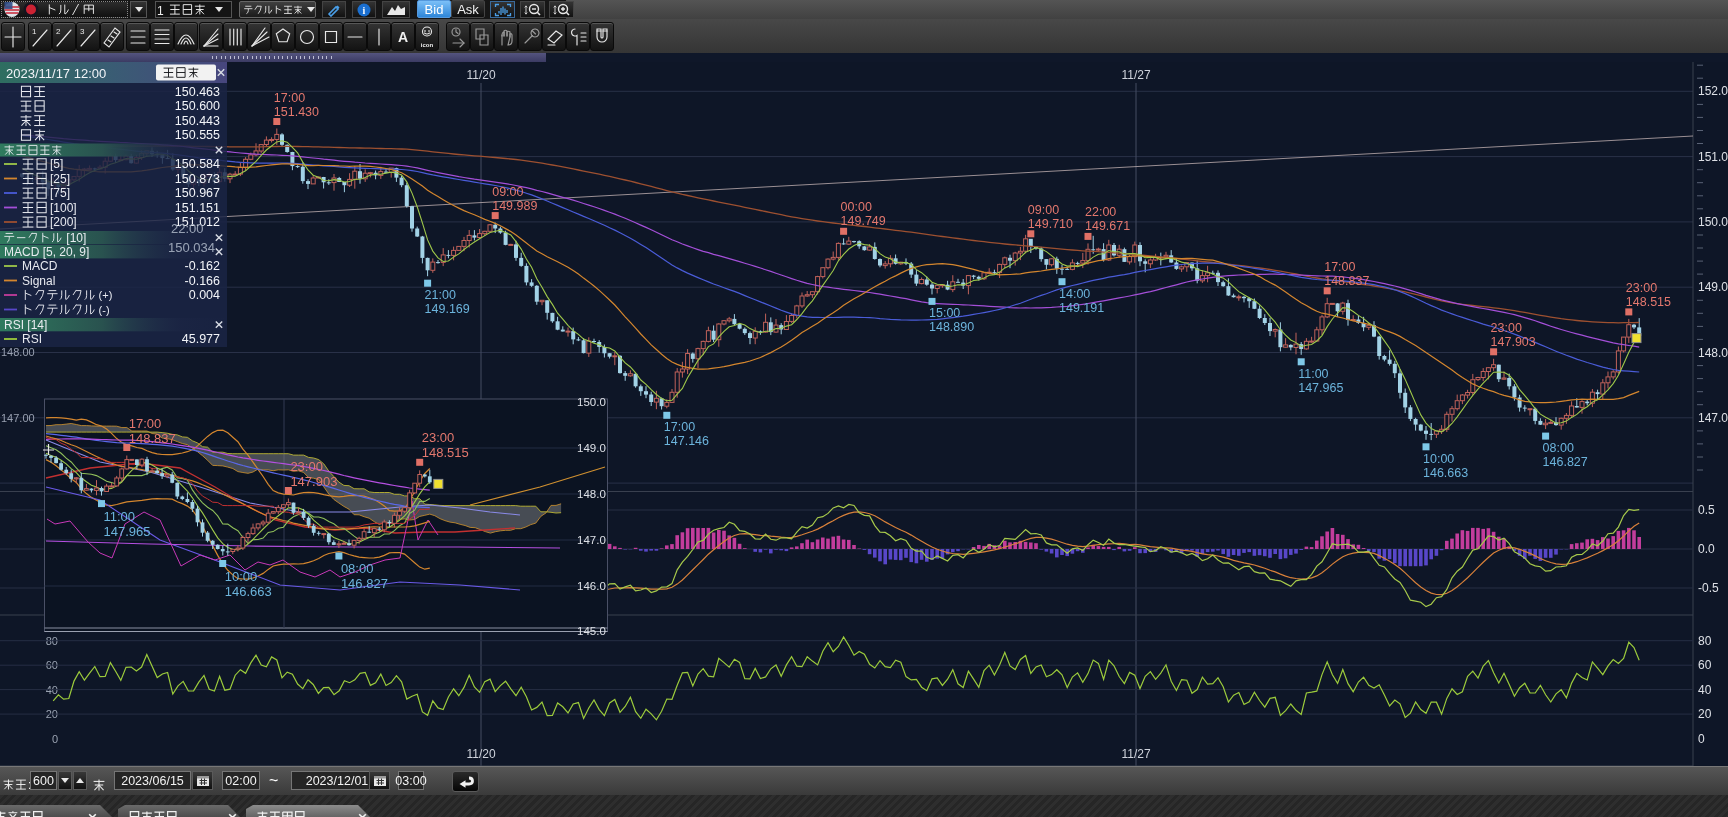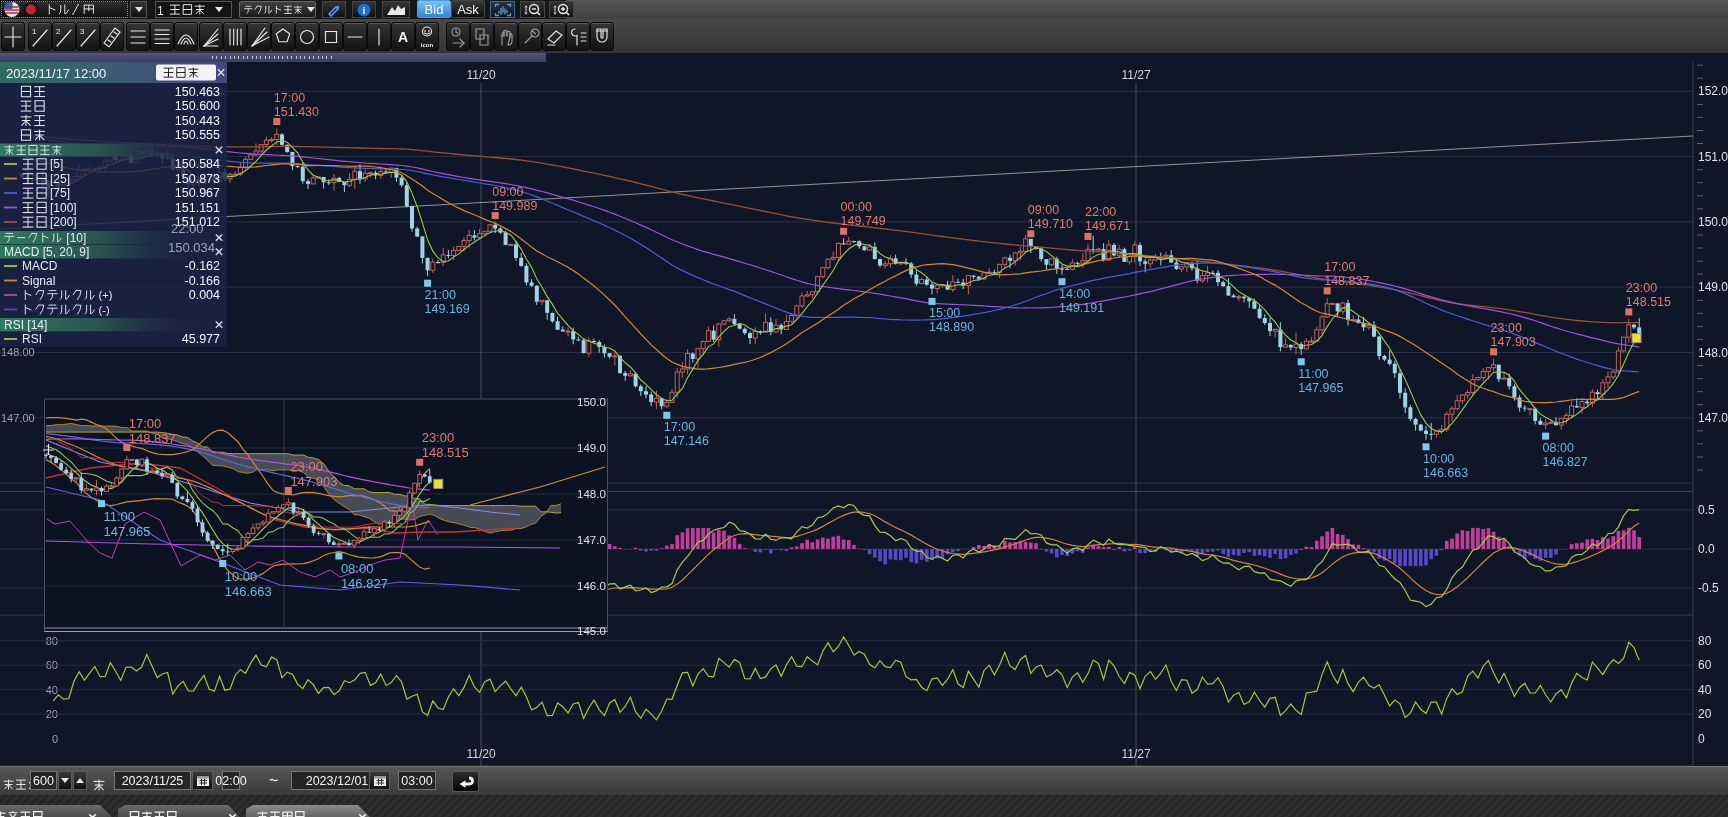--- a/index.html
+++ b/index.html
@@ -2162,39 +2162,39 @@
         <g transform="translate(1.0,2.0)">
           <path d="M1.80,6.00 H10.20" stroke="#f0f0f0" stroke-width="1.02" fill="none"></path>
         </g>
         <g transform="translate(1.0,2.0)">
           <path d="M6.00,6.24 L1.44,11.16" stroke="#f0f0f0" stroke-width="1.02" fill="none"></path>
         </g>
         <g transform="translate(1.0,2.0)">
           <path d="M6.00,6.24 L10.56,11.16" stroke="#f0f0f0" stroke-width="1.02" fill="none"></path>
         </g>
       </svg></span>
-<div class="inp" style="left:114px;width:77px">2023/11/25</div>
+<div class="inp" style="left:114px;width:77px">2023/06/15</div>
 <div class="bb" style="left:192px;width:21px">
       <svg width="14" height="13">
         <rect x="1" y="2" width="12" height="10" fill="#e8e8e8"></rect>
         <rect x="1" y="2" width="12" height="2.5" fill="#999"></rect>
         <path d="M3.5,6.5 H11 M3.5,9 H11 M5.5,4.5 V11 M8.5,4.5 V11" stroke="#333" stroke-width="1"></path>
       </svg>
     </div>
-<div class="inp" style="left:222px;width:18px">02:00</div>
+<div class="inp" style="left:222px;width:38px">02:00</div>
 <span style="position:absolute;left:269px;top:5px;font-size:16px">~</span>
 <div class="inp" style="left:291px;width:92px">2023/12/01</div>
 <div class="bb" style="left:369px;width:21px">
       <svg width="14" height="13">
         <rect x="1" y="2" width="12" height="10" fill="#e8e8e8"></rect>
         <rect x="1" y="2" width="12" height="2.5" fill="#999"></rect>
         <path d="M3.5,6.5 H11 M3.5,9 H11 M5.5,4.5 V11 M8.5,4.5 V11" stroke="#333" stroke-width="1"></path>
       </svg>
     </div>
-<div class="inp" style="left:398px;width:38px">03:00</div>
+<div class="inp" style="left:398px;width:26px">03:00</div>
 <div class="bb" style="left:452px;width:27px;height:21px;border-radius:3px;background:linear-gradient(#2a2a2a,#050505)">
       <svg width="17" height="15">
         <path d="M12,4 Q15.5,4 15.5,7 Q15.5,10 12,10 L7.5,10" stroke="#f0f0f0" stroke-width="2.8" fill="none"></path>
         <path d="M8.5,6.2 L8.5,13.8 L2.5,10 Z" fill="#f0f0f0"></path>
       </svg>
     </div>
 </div>
 <div id="tabs">
 <div class="tab" style="left:-18px;width:132px">
       <span style="margin-left:12px"><svg width="51" height="15" viewBox="0 0 51 15" style="display:inline-block;vertical-align:middle">

